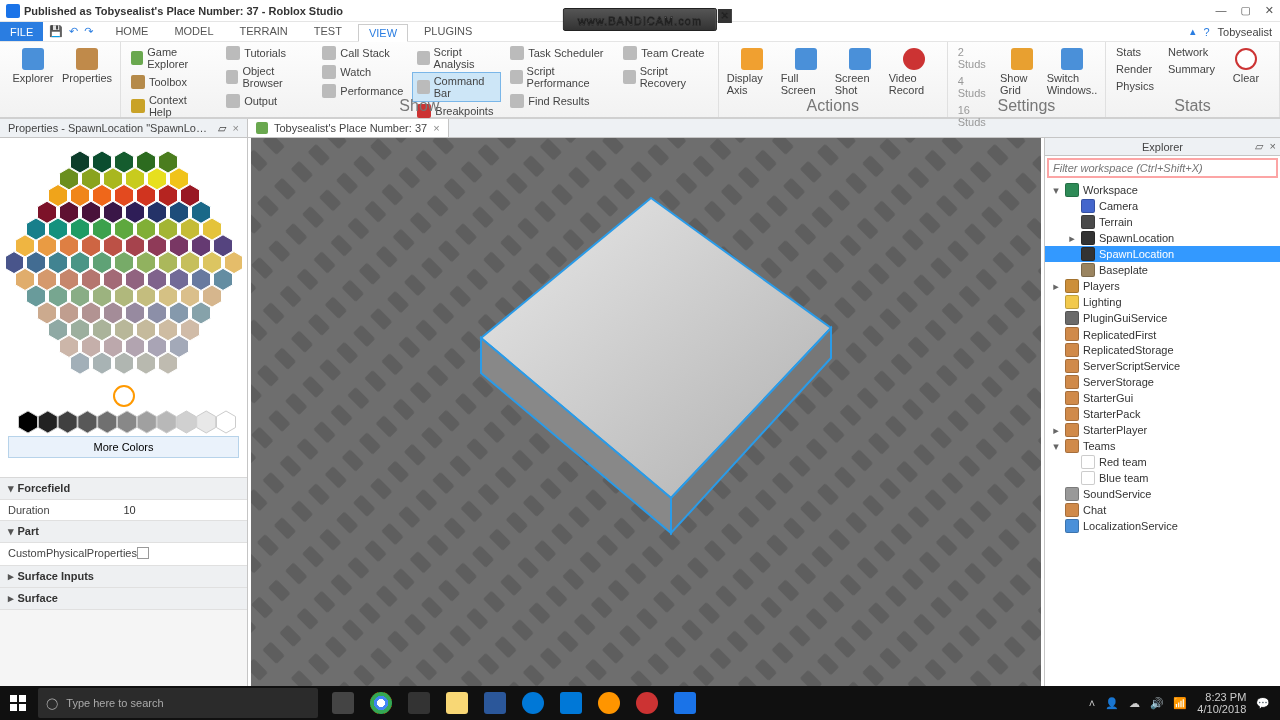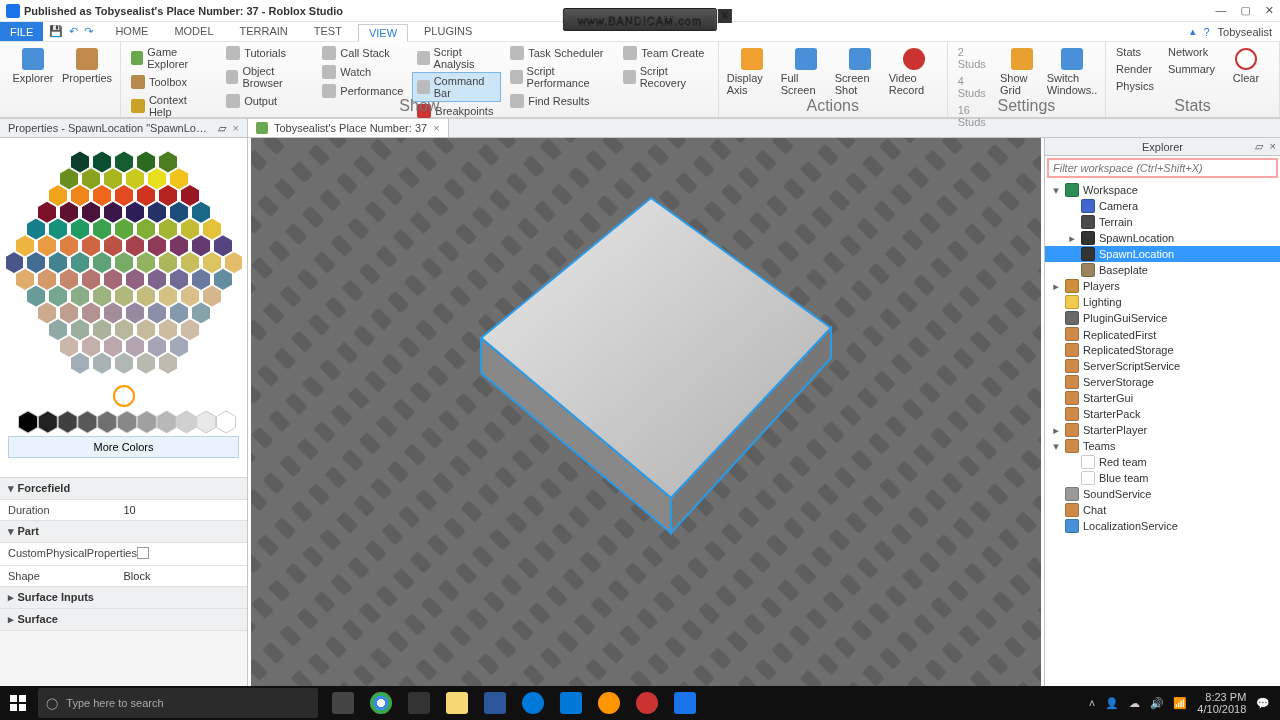--- a/index.html
+++ b/index.html
@@ -421,24 +421,20 @@
         <span class="v">10</span>
       </div>
     <div class="proprow section">
         <span class="arw">▾</span>
         <span>Part</span>
       </div>
     <div class="proprow">
         <span class="k">CustomPhysicalProperties</span>
         <span class="v"><span class="chk"></span></span>
       </div>
-    <div class="proprow">
-        <span class="k">Shape</span>
-        <span class="v">Block</span>
-      </div>
     <div class="proprow section">
         <span class="arw">▸</span>
         <span>Surface Inputs</span>
       </div>
     <div class="proprow section">
         <span class="arw">▸</span>
         <span>Surface</span>
       </div>
   </div>
 

